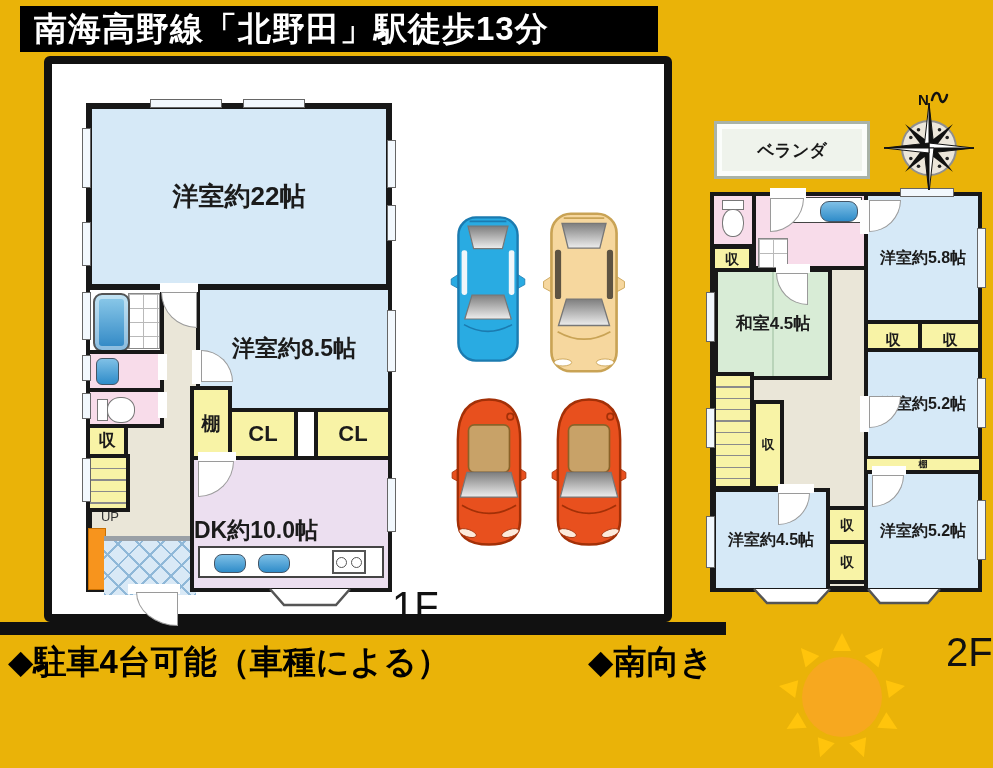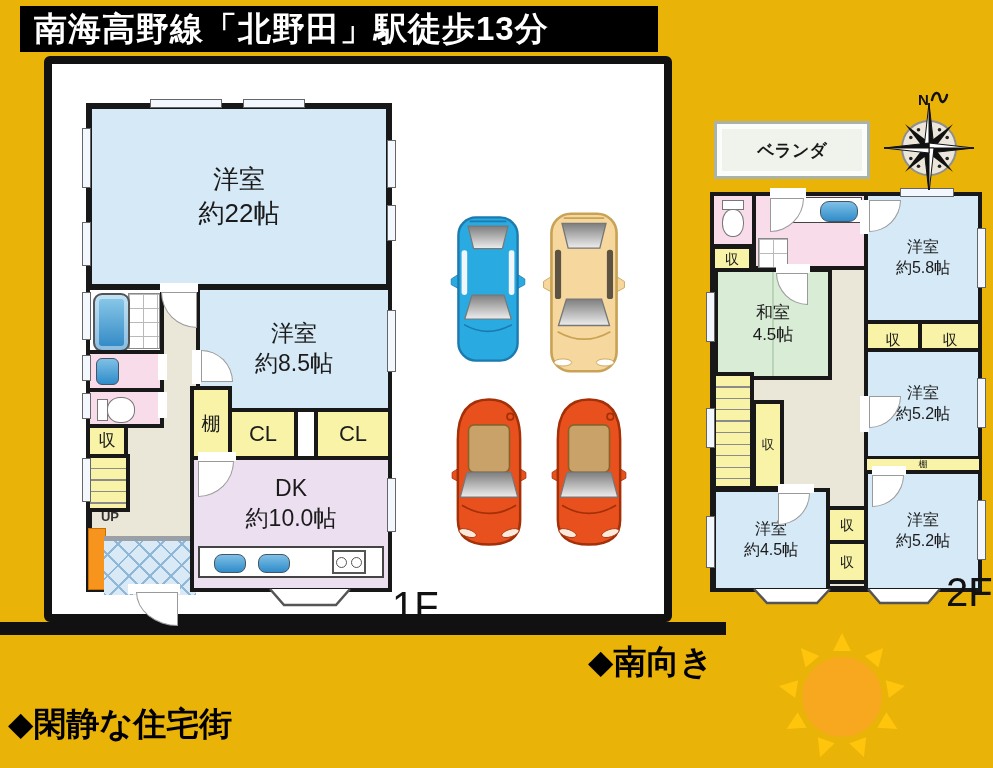--- a/index.html
+++ b/index.html
@@ -6,22 +6,22 @@
   .page{position:relative;width:993px;height:768px;background:#eab308;overflow:hidden;
         font-family:"Liberation Sans","DejaVu Sans",sans-serif;color:#181818}
   .abs{position:absolute}
   .banner{position:absolute;left:20px;top:6px;width:638px;height:46px;background:#000;color:#fff;
           display:flex;align-items:center;padding-left:14px;box-sizing:border-box;
           font-size:33px;font-weight:bold;letter-spacing:1px;white-space:nowrap}
   .prop{position:absolute;left:44px;top:56px;width:628px;height:566px;border:8px solid #111;
         border-radius:6px;background:#fff;box-sizing:border-box}
   .road{position:absolute;left:0;top:622px;width:726px;height:13px;background:#111}
   .room{position:absolute;box-sizing:border-box;border:4px solid #181818;display:flex;
-        flex-direction:column;align-items:center;justify-content:center;text-align:center;
-        font-weight:normal;line-height:1.3;color:#1b1b1b}
+        flex-direction:row;align-items:center;justify-content:center;text-align:center;
+        font-weight:bold;line-height:1.3;color:#1b1b1b}
   .b6{border-width:6px}.b3{border-width:3px}
   .blue{background:#d6e9f7}.yellow{background:#f8f3a6}.pink{background:#f8dcea}
   .purple{background:#ecdff0}.green{background:#d8ecd6}.beige{background:#eae6d8}
   .white{background:#ffffff}
   .win{position:absolute;background:#f2f8fd;border:1px solid #666;box-sizing:border-box}
   .gap{position:absolute;background:#fff}
   .arc{position:absolute;background:#fff;border:1.5px solid #9a9a9a;box-sizing:border-box}
   .stairs{background:repeating-linear-gradient(to bottom,#f8f3a6 0 10px,#8b8b8b 10px 11.5px)}
   .genkan{background-color:#d9e9f6;
      background-image:repeating-linear-gradient(45deg,#8fb8d8 0 2px,transparent 2px 15px),
@@ -31,21 +31,21 @@
         linear-gradient(90deg,#b9b9b9 1px,transparent 1px);background-size:14px 14px;border:1px solid #888}
   .tub{background:linear-gradient(180deg,#8ecbea,#2e86c4);border:2px solid #555;border-radius:9px;
        box-shadow:inset 0 0 0 4px rgba(255,255,255,.45)}
   .basin{background:linear-gradient(180deg,#7fc0e6,#2f8cc9);border:1.5px solid #456;border-radius:6px}
   .toilet-bowl{background:#fff;border:1.5px solid #777;border-radius:46%}
   .toilet-tank{background:#fff;border:1.5px solid #777}
   .veranda{position:absolute;box-sizing:border-box;border:3px solid #a9b3a8;background:#eff3ec;
            box-shadow:inset 0 0 0 5px #fbfdfb;display:flex;align-items:center;justify-content:center;
            font-weight:bold;font-size:17px}
   .tag{position:absolute;font-size:40px;color:#111;font-family:"Liberation Sans",sans-serif}
-  .up{position:absolute;font-size:13px;font-weight:bold;color:#333}
+  .up{position:absolute;font-size:13px;font-weight:normal;color:#333}
   .foot{position:absolute;font-size:33px;font-weight:bold;color:#000;white-space:nowrap}
   .counter{position:absolute;background:#fff;border:2px solid #444;box-sizing:border-box}
   .stove{position:absolute;background:#fff;border:2px solid #555;box-sizing:border-box;
          display:flex;align-items:center;justify-content:space-around}
   .burner{width:9px;height:9px;border:1.5px solid #555;border-radius:50%}
   .orangebox{position:absolute;background:#f7941d;border:1px solid #c96f00;box-sizing:border-box}
   .tatami{background-image:linear-gradient(90deg,transparent 49%,#b9d4b9 49%,#b9d4b9 51%,transparent 51%)}
 </style>
 </head>
 <body>
@@ -288,21 +288,21 @@
   <div class="gap" style="left:872px;top:466px;width:34px;height:9px"></div>
   <div class="arc" style="left:872px;top:475px;width:32px;height:32px;border-radius:0 0 100% 0"></div>
 
   <svg class="abs" style="left:752px;top:588px" width="80" height="18" viewBox="0 0 80 18">
     <path d="M2,1 L15,15 H65 L78,1" fill="#fff" stroke="#555" stroke-width="2.5"></path>
   </svg>
   <svg class="abs" style="left:866px;top:588px" width="76" height="18" viewBox="0 0 76 18">
     <path d="M2,1 L14,15 H62 L74,1" fill="#fff" stroke="#555" stroke-width="2.5"></path>
   </svg>
 
-  <div class="tag" style="left:946px;top:570px">2F</div>
+  <div class="tag" style="left:946px;top:630px">2F</div>
 
   <svg class="abs" style="left:876px;top:88px" width="102" height="102" viewBox="0 0 102 102">
     <g transform="translate(53,60)">
       <circle r="27" fill="#ece6da" stroke="#8f8f8f" stroke-width="2"></circle>
       <g fill="#222">
         <circle cx="0" cy="-21" r="1.8"></circle>
           <circle cx="10.5" cy="-18.2" r="1.8"></circle>
           <circle cx="18.2" cy="-10.5" r="1.8"></circle>
         <circle cx="21" cy="0" r="1.8"></circle>
           <circle cx="18.2" cy="10.5" r="1.8"></circle>
@@ -359,16 +359,16 @@
         <polygon points="0,-64 9,-46 -9,-46" transform="rotate(160)"></polygon>
         <polygon points="0,-64 9,-46 -9,-46" transform="rotate(200)"></polygon>
         <polygon points="0,-64 9,-46 -9,-46" transform="rotate(240)"></polygon>
         <polygon points="0,-64 9,-46 -9,-46" transform="rotate(280)"></polygon>
         <polygon points="0,-64 9,-46 -9,-46" transform="rotate(320)"></polygon>
       </g>
       <circle r="40" fill="#f7a81f"></circle>
     </g>
   </svg>
 
+  <div class="foot" style="left:8px;top:640px">◆駐車4台可能（車種による）</div>
   <div class="foot" style="left:588px;top:640px">◆南向き</div>
-  <div class="foot" style="left:8px;top:702px">◆閑静な住宅街</div>
 
 </div>
 
 </body></html>

